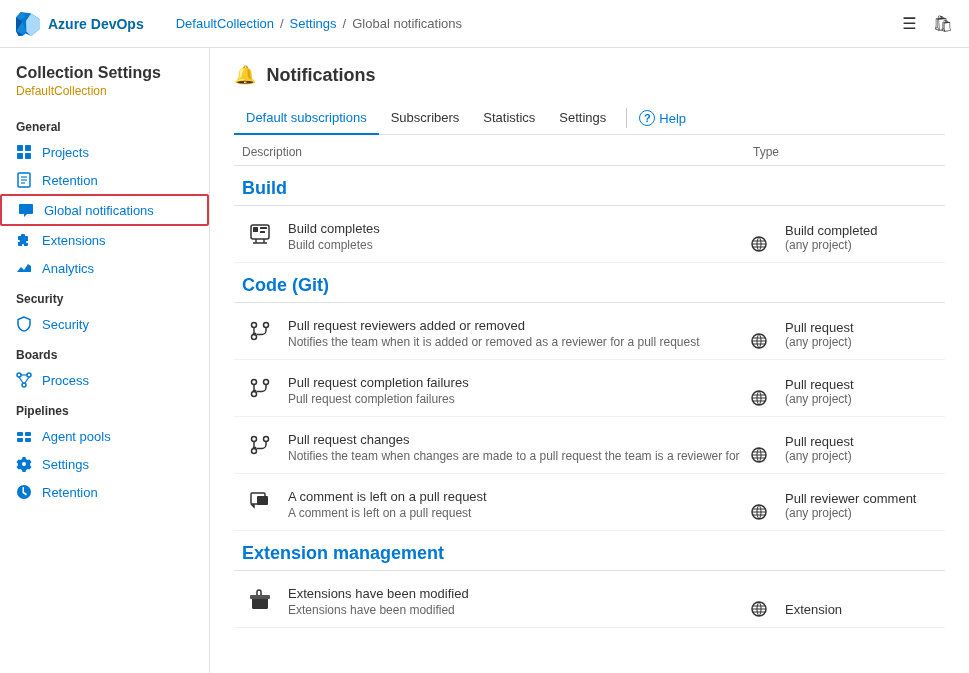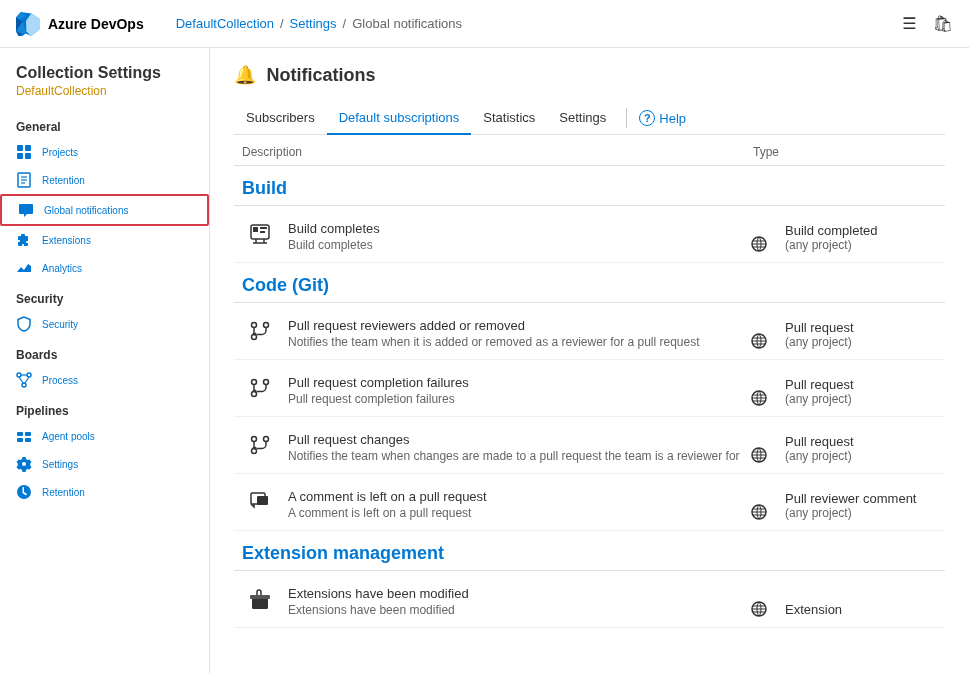--- a/index.html
+++ b/index.html
@@ -6,21 +6,21 @@
     body { font-family: 'Segoe UI', sans-serif; font-size: 13px; color: #333; background: #fff; display: flex; flex-direction: column; height: 673px; overflow: hidden; }
 
     
     .top-bar {
       display: flex; align-items: center; height: 48px;
       background: #fff; border-bottom: 1px solid #e0e0e0;
       padding: 0 16px; flex-shrink: 0;
     }
     .top-bar-logo {
       display: flex; align-items: center; gap: 8px;
-      color: #000000; font-weight: 600; font-size: 14px;
+      color: #0369a1; font-weight: 600; font-size: 14px;
       margin-right: 32px; white-space: nowrap;
     }
     .top-bar-logo svg { width: 24px; height: 24px; }
     .top-bar-breadcrumb {
       display: flex; align-items: center; gap: 6px;
       color: #333; font-size: 13px; flex: 1;
     }
     .top-bar-breadcrumb a { color: #0078d4; text-decoration: none; }
     .top-bar-breadcrumb span { color: #666; }
     .top-bar-icons { display: flex; gap: 16px; align-items: center; color: #333; }
@@ -44,21 +44,21 @@
       font-size: 12px; color: #ca8e00;
       padding: 0 16px 12px;
     }
     .sidebar-section-label {
       font-size: 12px; font-weight: 700; color: #333;
       padding: 10px 16px 4px; text-transform: none;
     }
     .sidebar-item {
       display: flex; align-items: center; gap: 10px;
       padding: 6px 16px; cursor: pointer; color: #0078d4;
-      font-size: 10px; text-decoration: none;
+      font-size: 13px; text-decoration: none;
     }
     .sidebar-item.active {
       background: #fff;
       border: 2px solid #d73a49;
       border-radius: 2px;
       color: #0078d4;
       font-weight: 500;
     }
     .sidebar-icon { width: 16px; height: 16px; display: inline-flex; align-items: center; justify-content: center; flex-shrink: 0; }
 
@@ -252,22 +252,22 @@
   </div>
 
   <div class="content">
 
     <div class="page-header">
       <span class="page-header-icon">🔔</span>
       <span class="page-header-title">Notifications</span>
     </div>
 
     <div class="tabs">
+      <div class="tab active">Default subscriptions</div>
       <div class="tab">Subscribers</div>
-      <div class="tab active">Default subscriptions</div>
       <div class="tab">Statistics</div>
       <div class="tab">Settings</div>
       <div class="tab-divider"></div>
       <div class="tab-help">
         <span class="help-circle">?</span>
         <span>Help</span>
       </div>
     </div>
 
     <div class="table-header">

